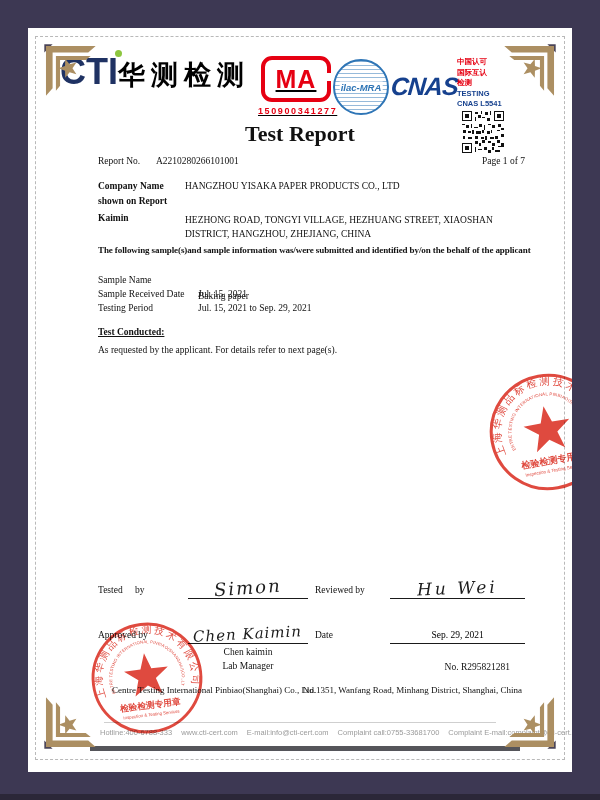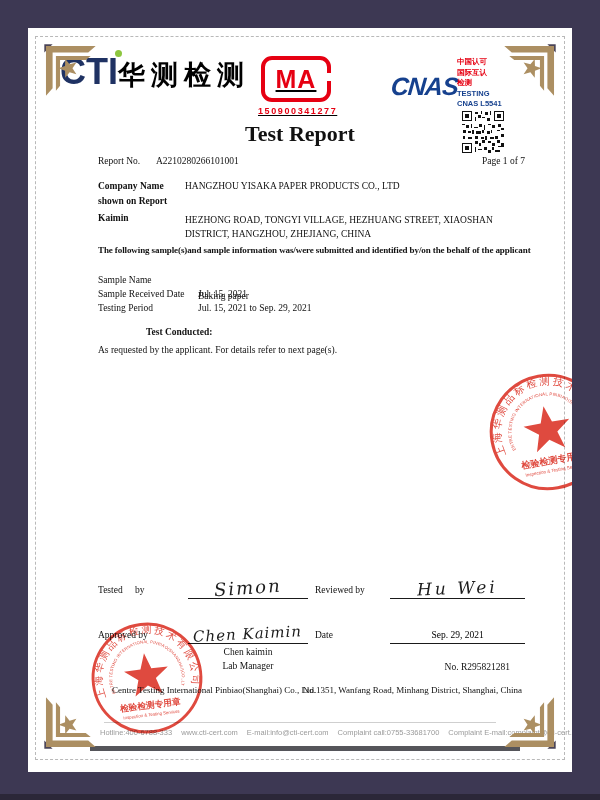--- a/index.html
+++ b/index.html
@@ -59,21 +59,21 @@
 
   
   .t{position:absolute;font-size:9.5px;color:#111;white-space:nowrap;}
   .b{font-weight:bold;}
   .wrap{white-space:normal;}
   .ws{word-spacing:10px;}
 
   .statement{position:absolute;left:70px;top:216px;width:434px;font-weight:bold;font-size:9px;
     letter-spacing:-0.1px;line-height:1.5;color:#111;}
 
-  .tc-head{margin-left:48px;}
+  .tc-head{text-decoration:underline;}
 
   
   .sigline{position:absolute;border-bottom:1.4px solid #1a1a1a;display:flex;
     align-items:flex-end;justify-content:center;}
   .script{font-family:"DejaVu Serif",serif;font-style:italic;color:#1c1c1c;}
   .sig1{transform:rotate(-4deg);font-size:18px;letter-spacing:2px;}
   .sig2{font-size:17px;letter-spacing:3px;transform:rotate(-2deg);}
   .sig3{font-size:15px;letter-spacing:1px;transform:rotate(-3deg);}
   .dateval{font-size:9.5px;padding-bottom:3px;}
 
@@ -128,20 +128,23 @@
     <span class="cti-cn">华测检测</span>
   </div>
 
   <div class="cma">
     <div class="cma-box">
       <span class="cma-letters">MA</span>
     </div>
     <div class="cma-num">150900341277</div>
   </div>
 
+  <div class="ilac">
+    <span class="ilac-label">ilac-MRA</span>
+  </div>
 
   <div class="cnas">CNAS</div>
 
   <div class="accred">
     <div class="red">中国认可</div>
     <div class="red">国际互认</div>
     <div class="red">检测</div>
     <div class="blue">TESTING</div>
     <div class="blue">CNAS L5541</div>
   </div>

